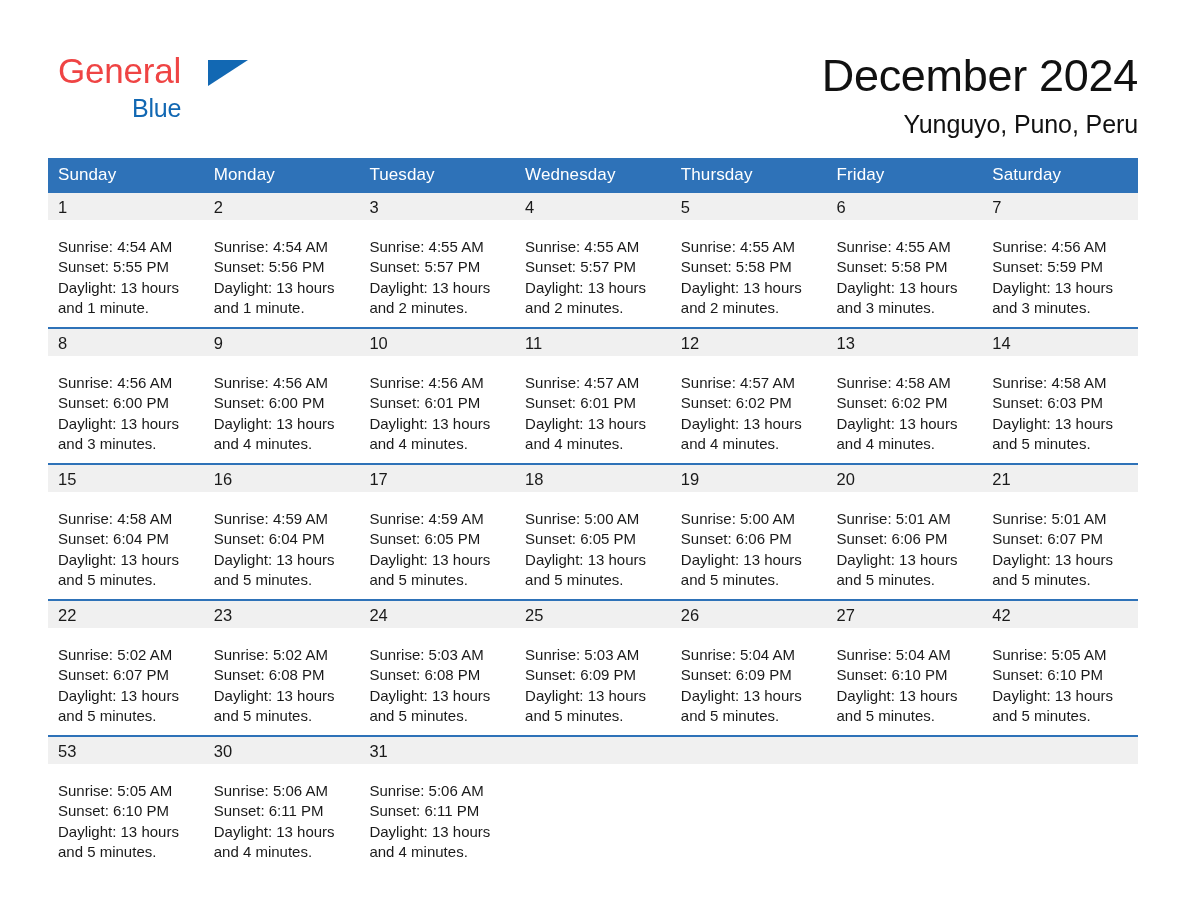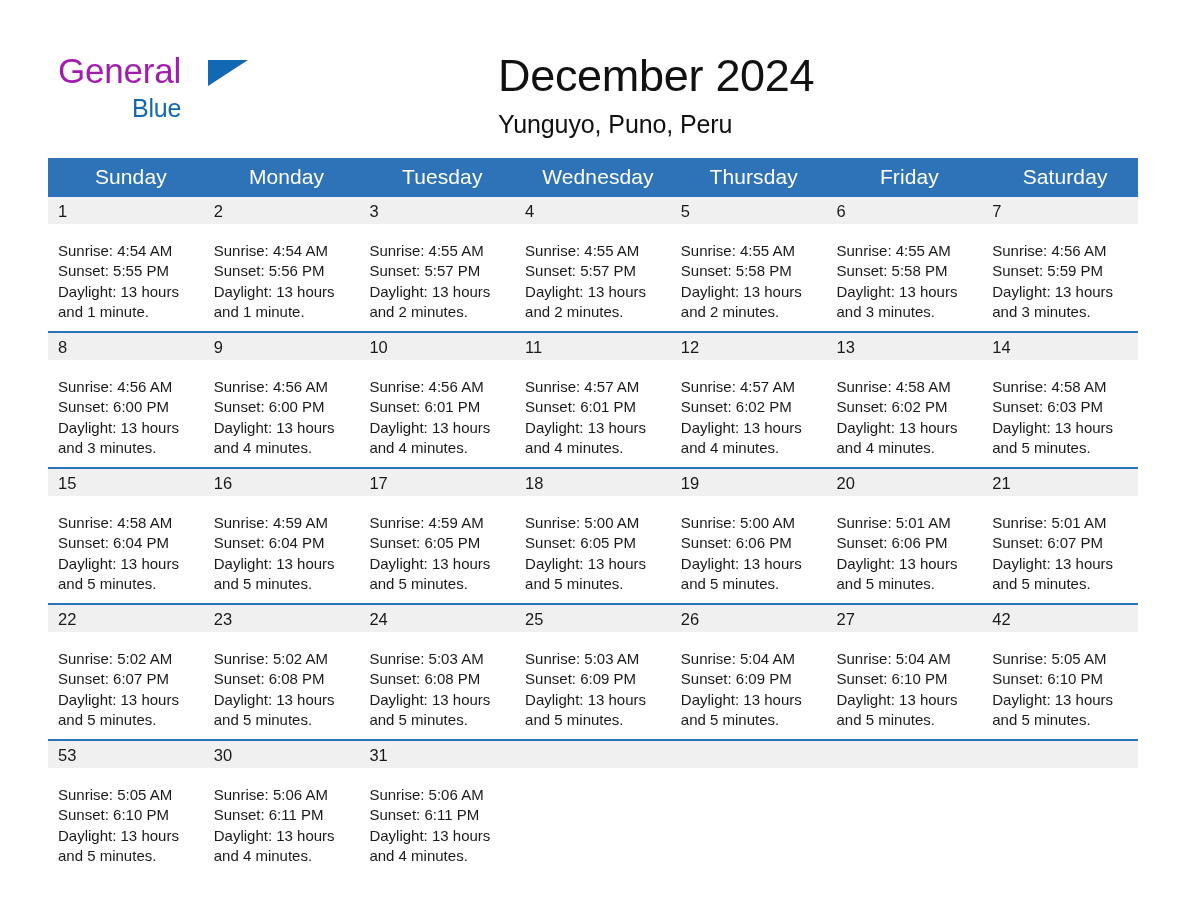--- a/index.html
+++ b/index.html
@@ -35,21 +35,21 @@
     top: 52px;
     width: 300px;
     height: 80px;
   }
   .brand-line1 {
     position: relative;
     display: block;
     font-size: 35px;
     line-height: 37px;
     letter-spacing: -0.2px;
-    color: #a21caf;
+    color: #ef4444;
     font-weight: 400;
     height: 37px;
   }
   .brand-triangle {
     position: absolute;
     left: 150px;
     top: 8px;
     width: 0;
     height: 0;
     border-top: 0 solid transparent;
@@ -63,20 +63,21 @@
     line-height: 38px;
     letter-spacing: -0.2px;
     color: #1268b3;
     font-weight: 400;
   }
 
   .title-block {
     position: absolute;
     right: 50px;
     top: 48px;
+    text-align: right;
     width: 640px;
   }
   .cal-title {
     font-size: 45px;
     line-height: 56px;
     font-weight: 400;
     color: #111111;
     letter-spacing: -0.3px;
   }
   .cal-subtitle {
@@ -95,23 +96,23 @@
     top: 158px;
     width: 1090px;
     border-collapse: collapse;
     table-layout: fixed;
   }
   .calendar col { width: 155.7px; }
 
   .calendar thead th {
     background: #2e72b8;
     color: #ffffff;
-    font-size: 21px;
+    font-size: 17px;
     font-weight: 400;
-    text-align: center;
+    text-align: left;
     padding: 7px 0 8px 10px;
     height: 18px;
     vertical-align: middle;
     letter-spacing: 0.1px;
   }
 
   .week-row > td {
     vertical-align: top;
     padding: 0;
     border-top: 2px solid #2e72b8;

